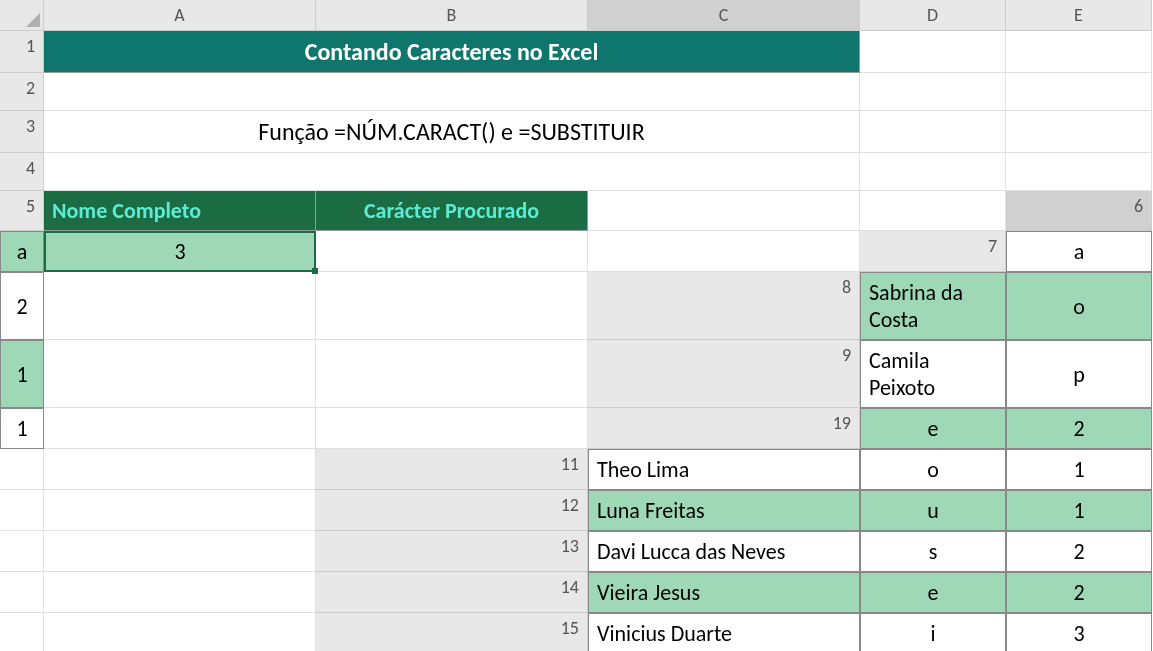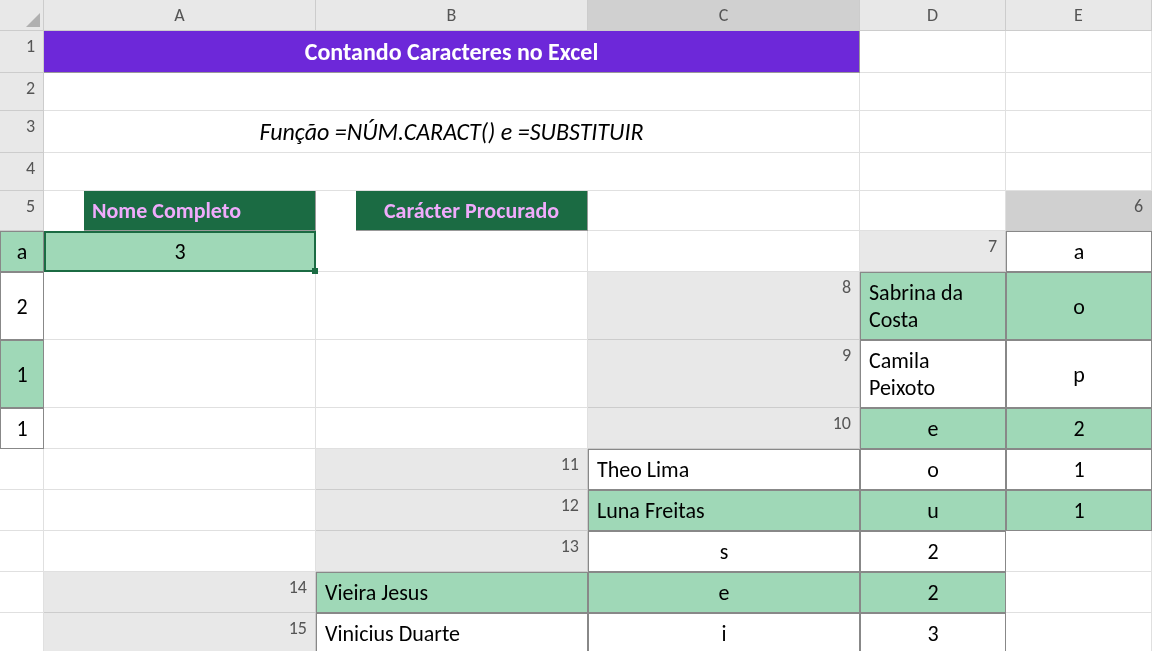--- a/index.html
+++ b/index.html
@@ -58,47 +58,45 @@
       border-right: 1px solid #e0e0e0;
       border-bottom: 1px solid #e0e0e0;
       padding: 6px 8px;
       font-size: 22px;
       display: flex;
       align-items: center;
       min-height: 38px;
     }
     .cell.center { justify-content: center; }
     .cell.title {
-      background: #6d28d9;
+      background: #0f766e;
       color: #fff;
       font-weight: bold;
       justify-content: center;
       font-size: 24px;
       grid-column: 2 / span 3;
       border-right: 1px solid #999;
       border-bottom: 1px solid #999;
       text-align: center;
     }
     .cell.subtitle {
       justify-content: center;
       font-size: 24px;
       grid-column: 2 / span 3;
-      font-style: italic;
     }
     .cell.span3 {
       grid-column: 2 / span 3;
     }
     .cell.hdr {
       background: #1b6b43;
-      color: #f0abfc;
+      color: #5eead4;
       font-weight: bold;
       font-size: 22px;
       border-right: 1px solid #999;
       border-bottom: 1px solid #999;
-      margin-left: 40px;
     }
     .cell.hdr.center { justify-content: center; }
     .cell.data {
       border: 1px solid #888;
     }
     .cell.even {
       background: #9fd8b7;
     }
     .cell.sel {
       outline: 2px solid #1b6b43;
@@ -170,41 +168,42 @@
   <div class="cell"></div>
   <div class="cell"></div>
 
   <div class="rowhdr">9</div>
   <div class="cell data">Camila Peixoto</div>
   <div class="cell data center">p</div>
   <div class="cell data center">1</div>
   <div class="cell"></div>
   <div class="cell"></div>
 
-  <div class="rowhdr">10</div>
+  <div class="rowhdr">19</div>
   <div class="cell data even center">e</div>
   <div class="cell data even center">2</div>
   <div class="cell"></div>
   <div class="cell"></div>
 
   <div class="rowhdr">11</div>
   <div class="cell data">Theo Lima</div>
   <div class="cell data center">o</div>
   <div class="cell data center">1</div>
   <div class="cell"></div>
   <div class="cell"></div>
 
   <div class="rowhdr">12</div>
   <div class="cell data even">Luna Freitas</div>
   <div class="cell data even center">u</div>
   <div class="cell data even center">1</div>
   <div class="cell"></div>
   <div class="cell"></div>
 
   <div class="rowhdr">13</div>
+  <div class="cell data">Davi Lucca das Neves</div>
   <div class="cell data center">s</div>
   <div class="cell data center">2</div>
   <div class="cell"></div>
   <div class="cell"></div>
 
   <div class="rowhdr">14</div>
   <div class="cell data even">Vieira Jesus</div>
   <div class="cell data even center">e</div>
   <div class="cell data even center">2</div>
   <div class="cell"></div>

